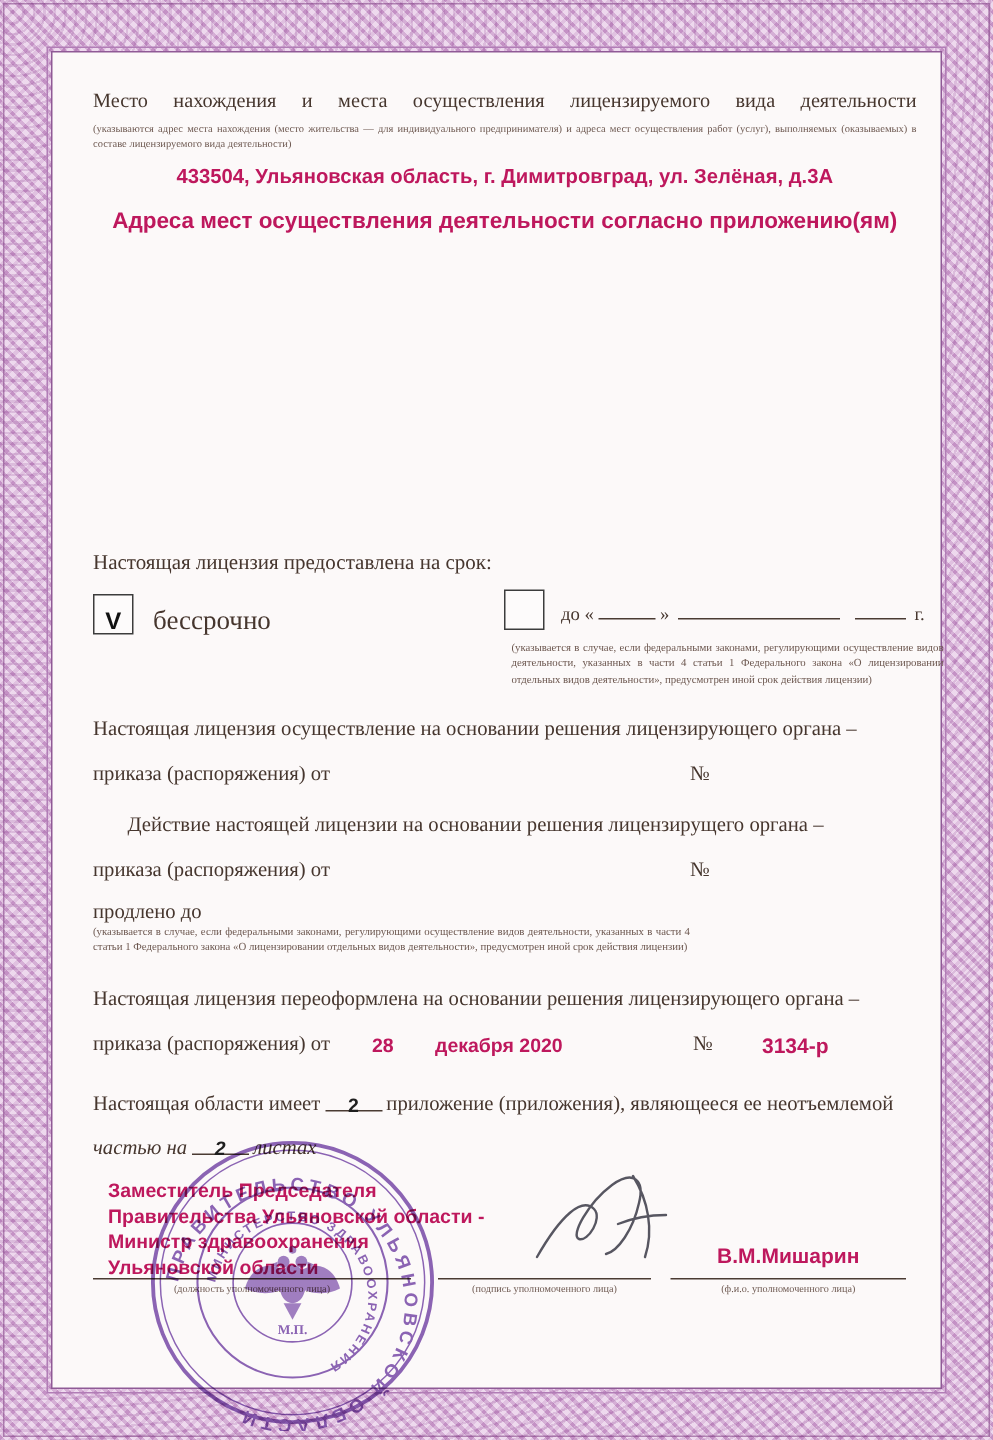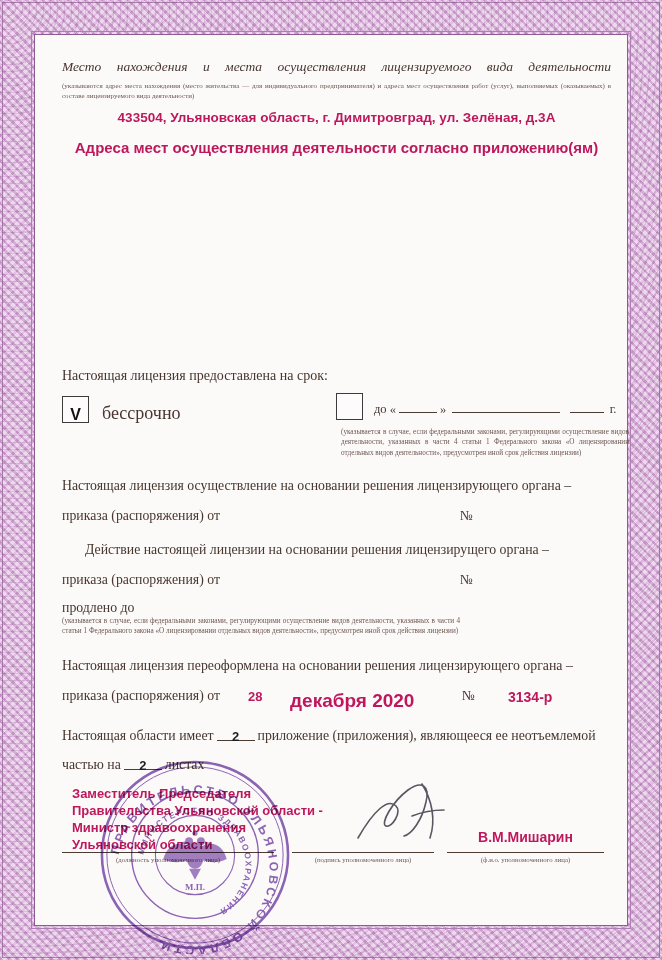--- a/index.html
+++ b/index.html
@@ -29,21 +29,21 @@
     border:1.5px solid #8f5a96;
     outline:1px solid #b17db6;
     outline-offset:2px;
   }
   
   .abs{position:absolute;}
   .serif{font-size:13.8px;line-height:1.35;color:#46362e;}
   .tiny{font-size:7px;line-height:1.45;color:#6d5850;text-align:justify;}
   .boldsans{font-family:"Liberation Sans", sans-serif;font-weight:bold;color:#be185d;}
   .center{text-align:center;}
-  .justify-line{text-align:justify;text-align-last:justify;font-style:italic;}
+  .justify-line{text-align:justify;text-align-last:justify;}
   .blank{
     display:inline-block;border-bottom:1px solid #4a3b33;height:13px;
     vertical-align:baseline;margin:0 3px;text-align:center;
   }
   .blank .fill{
     font-family:"Liberation Sans", sans-serif;font-weight:bold;
     font-size:13px;color:#1f1f1f;position:relative;top:1px;
   }
   .cbox{
     position:absolute;width:25px;height:25px;
@@ -99,29 +99,29 @@
   <span>приказа (распоряжения)  от</span>
   <span class="no-sign" style="left:398px;top:0;">№</span>
 </div>
 <div class="abs serif" style="left:62px;top:599px;">продлено до</div>
 <div class="abs tiny" style="left:62px;top:616px;width:398px;font-size:7.2px;">(указывается в случае, если федеральными законами, регулирующими осуществление видов деятельности, указанных в части 4 статьи 1 Федерального закона «О лицензировании отдельных видов деятельности», предусмотрен иной срок действия лицензии)</div>
 
 <div class="abs serif" style="left:62px;top:657px;width:549px;">Настоящая лицензия переоформлена на основании решения лицензирующего органа –</div>
 <div class="abs serif" style="left:62px;top:687px;width:549px;height:20px;">
   <span>приказа (распоряжения) от</span>
   <span class="abs boldsans" style="left:186px;top:1px;font-size:13px;">28</span>
-  <span class="abs boldsans" style="left:228px;top:1px;font-size:19px;">декабря  2020</span>
+  <span class="abs boldsans" style="left:228px;top:1px;font-size:13px;">декабря  2020</span>
   <span class="no-sign" style="left:400px;top:0;">№</span>
   <span class="abs boldsans" style="left:446px;top:1px;font-size:14px;">3134-р</span>
 </div>
 
 <div class="abs serif" style="left:62px;top:727px;width:549px;">
   <span>Настоящая области имеет</span><span class="blank" style="width:38px;"><span class="fill">2</span></span><span>приложение (приложения), являющееся ее неотъемлемой</span>
 </div>
-<div class="abs serif" style="left:62px;top:756px;width:549px;">
+<div class="abs serif" style="left:62px;top:756px;width:549px;font-style:italic;">
   <span>частью на</span><span class="blank" style="width:38px;"><span class="fill">2</span></span><span>листах</span>
 </div>
 
 <div class="abs boldsans pos-block" style="left:72px;top:785px;width:270px;">Заместитель Председателя
 Правительства Ульяновской области -
 Министр здравоохранения
 Ульяновской области</div>
 
 <div class="abs boldsans center" style="left:447px;top:829px;width:157px;font-size:14px;">В.М.Мишарин</div>
 

